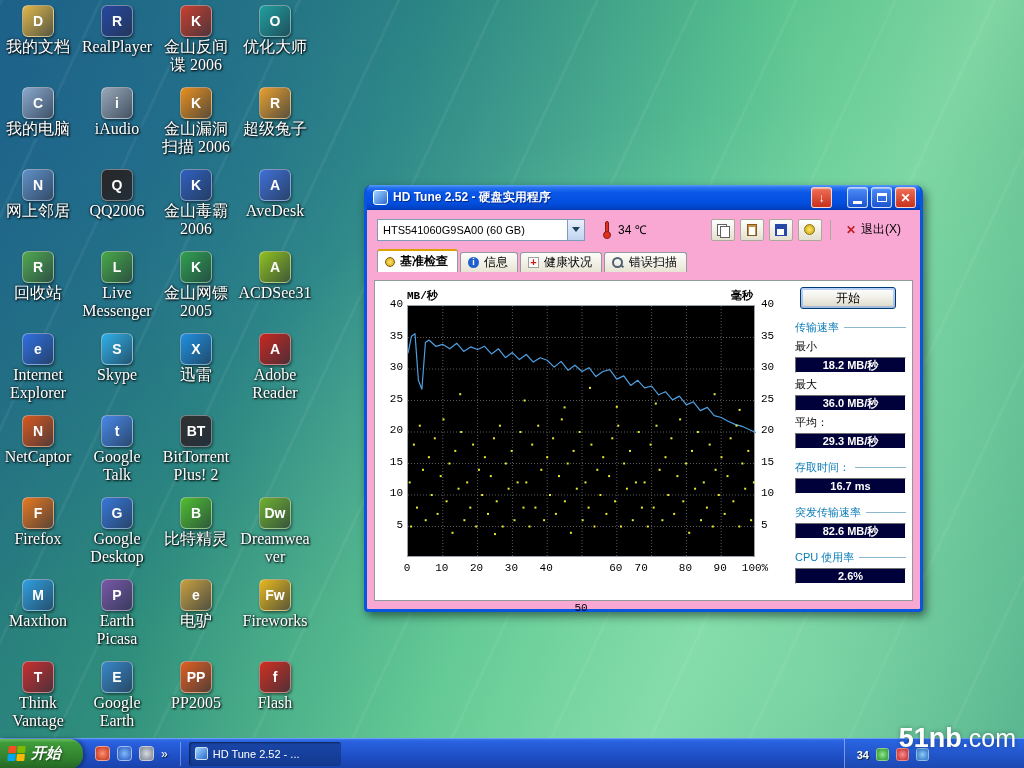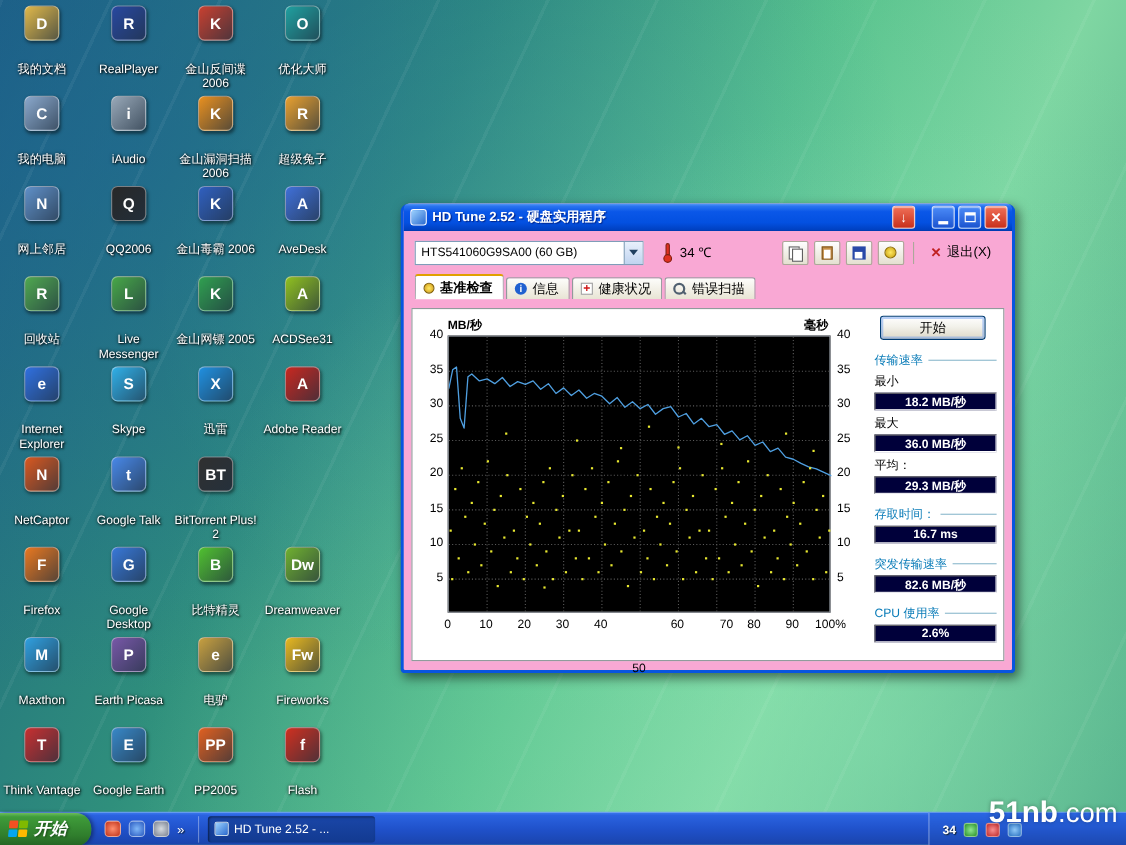--- a/index.html
+++ b/index.html
@@ -17,22 +17,22 @@
   #wallpaper::after { content:""; position:absolute; inset:0;
     background:repeating-linear-gradient(115deg, rgba(255,255,255,.05) 0 3px, transparent 3px 90px); }
 
   
   #desktop-icons { position:absolute; left:0; top:0; width:330px; height:738px; }
   .dicon { position:absolute; width:76px; text-align:center; cursor:pointer; }
   .dicon .tile { width:32px; height:32px; margin:0 auto; border-radius:6px;
     display:flex; align-items:center; justify-content:center;
     color:#fff; font-weight:bold; font-size:14px;
     border:1px solid rgba(255,255,255,.4); box-shadow:1px 2px 3px rgba(0,0,0,.45); }
-  .dicon .lbl { margin-top:20px; font-size:11px; color:#fff; line-height:1.15;
-    text-shadow:1px 1px 2px #000, 0 0 3px rgba(0,0,0,.8); word-break:break-word; }
+  .dicon .lbl { margin-top:1px; font-size:16px; color:#fff; line-height:1.15;
+    text-shadow:1px 1px 2px #000, 0 0 3px rgba(0,0,0,.8); word-break:break-word;font-family:Liberation Serif, serif; }
 
   
   #hdtune { position:absolute; left:364px; top:185px; width:559px; height:427px;
     background:#f9a8d4; border:3px solid #0855e0; border-top:none;
     border-radius:8px 8px 4px 4px; box-shadow:3px 4px 10px rgba(0,0,0,.5); }
   .titlebar { height:25px; border-radius:5px 5px 0 0; display:flex; align-items:center;
     padding:0 4px 0 6px;
     background:linear-gradient(#5a9cf8 0%, #2a74f0 10%, #0a57e8 30%, #0350e0 70%, #0040c0 96%, #0038a8 100%); }
   .titlebar .wicon { width:15px; height:15px; border-radius:3px; margin-right:5px;
     background:linear-gradient(135deg,#9fd4ff,#2a6ad0); border:1px solid #fff; }
@@ -86,21 +86,21 @@
   .ti-benchmark { width:10px; height:10px; border-radius:50%; background:radial-gradient(#ffe860,#d09818); border:1px solid #806008; }
   .ti-info { width:11px; height:11px; border-radius:50%; background:#2060d0; color:#fff; font-size:9px; font-weight:bold; text-align:center; line-height:11px; }
   .ti-health { width:11px; height:11px; background:#fff; border:1px solid #a0a0a0; color:#d01818; font-size:11px; font-weight:bold; text-align:center; line-height:9px; }
   .ti-scan { position:relative; width:12px; height:12px; }
   .ti-scan::before { content:""; position:absolute; left:0; top:0; width:7px; height:7px; border:2px solid #506070; border-radius:50%; }
   .ti-scan::after { content:""; position:absolute; left:8px; top:8px; width:4px; height:2px; background:#506070; transform:rotate(45deg); }
 
   
   .content { position:absolute; left:7px; right:7px; top:95px; bottom:8px;
     background:#fff; border:1px solid #919B9C; }
-  #chart-area { position:absolute; left:4px; top:6px; width:412px; height:312px; }
+  #chart-area { position:absolute; left:4px; top:6px; width:412px; height:312px;font-family:Liberation Mono, monospace; }
   #plot { position:absolute; left:28px; top:18px; width:348px; height:252px;
     background:#000; border:1px solid #9aa0a8; }
   .ticklab { position:absolute; font-size:11px; color:#000; white-space:nowrap; }
   .axis-unit { position:absolute; top:1px; font-size:11px; color:#000; font-weight:bold; }
 
   #right-col { position:absolute; left:420px; right:6px; top:6px; bottom:4px; }
   .start-btn { display:block; width:96px; height:22px; margin:0 10px 6px auto;
     font-size:12px; font-family:"Liberation Sans",sans-serif;
     border:1px solid #003C74; border-radius:3px; cursor:pointer;
     background:linear-gradient(#ffffff,#f2f1ea 45%,#dcd8c8);
@@ -530,21 +530,21 @@
         <span class="ticklab" style="left: 382px; top: 200px; width: 24px; text-align: left;">10</span>
         <span class="ticklab" style="left: 0px; top: 231.5px; width: 24px; text-align: right;">5</span>
         <span class="ticklab" style="left: 382px; top: 231.5px; width: 24px; text-align: left;">5</span>
         <span class="ticklab" style="left: 12px; top: 275px; width: 32px; text-align: center;">0</span>
         <span class="ticklab" style="left: 46.8px; top: 275px; width: 32px; text-align: center;">10</span>
         <span class="ticklab" style="left: 81.6px; top: 275px; width: 32px; text-align: center;">20</span>
         <span class="ticklab" style="left: 116.4px; top: 275px; width: 32px; text-align: center;">30</span>
         <span class="ticklab" style="left: 151.2px; top: 275px; width: 32px; text-align: center;">40</span>
         <span class="ticklab" style="left: 186px; top: 275px; width: 32px; text-align: center; margin-top: 40px;">50</span>
         <span class="ticklab" style="left: 220.8px; top: 275px; width: 32px; text-align: center;">60</span>
-        <span class="ticklab" style="left: 255.6px; top: 275px; width: 32px; text-align: right;">70</span>
+        <span class="ticklab" style="left: 255.6px; top: 275px; width: 32px; text-align: left;">70</span>
         <span class="ticklab" style="left: 290.4px; top: 275px; width: 32px; text-align: center;">80</span>
         <span class="ticklab" style="left: 325.2px; top: 275px; width: 32px; text-align: center;">90</span>
         <span class="ticklab" style="left: 360px; top: 275px; width: 32px; text-align: center;">100%</span>
       </div>
     <div id="right-col">
       <button class="start-btn">开始</button>
       <div id="results">
           <div class="group-title">
             <span>传输速率</span>
             <span class="rule"></span>

